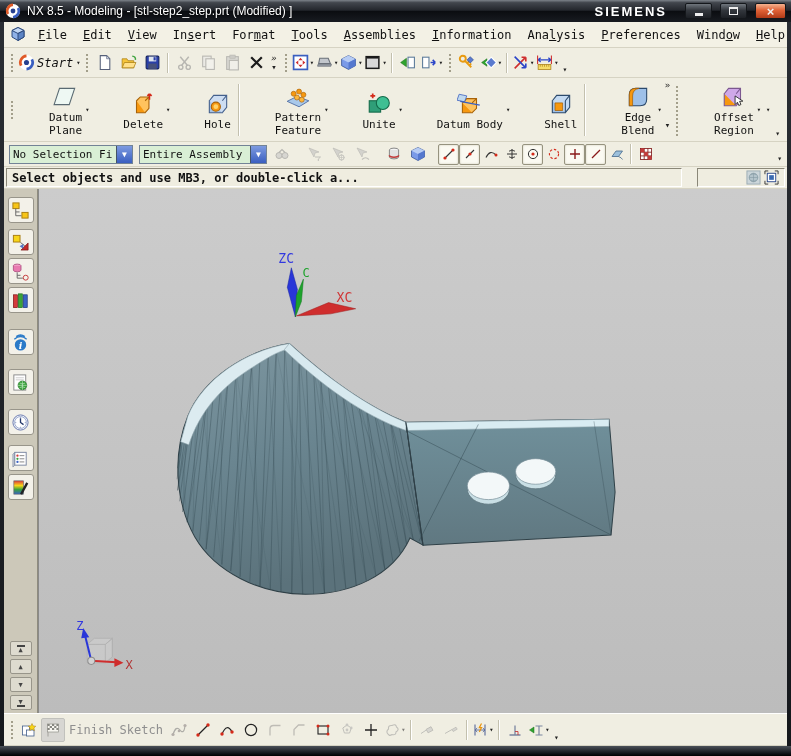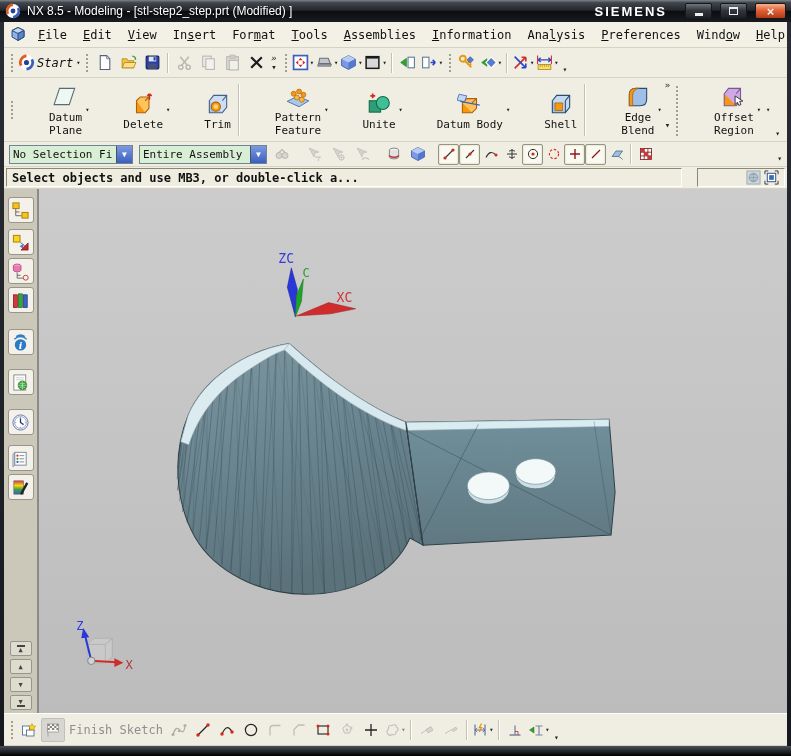--- a/index.html
+++ b/index.html
@@ -333,21 +333,21 @@
           <div class="col">
             <span style="display: flex;">
               <svg viewBox="0 0 24 24" width="26" height="26">
                 <path d="M4,9 h12 v11 h-12 z" fill="#a8c4e6" stroke="#44608c"></path>
                 <path d="M4,9 l4,-5 h12 v11 l-4,5" fill="#cdddf2" stroke="#44608c"></path>
                 <path d="M16,9 l4,-5" stroke="#44608c"></path>
                 <circle cx="10" cy="14.5" r="4.2" fill="#f7980f" stroke="#a86208"></circle>
                 <circle cx="10" cy="14.5" r="2.2" fill="#ffd36a"></circle>
               </svg>
             </span>
-            <div class="fl">Trim</div>
+            <div class="fl">Hole</div>
           </div>
         </div>
         <div class="sep" style="height: 52px; align-self: center;"></div>
         <div class="feat">
           <div class="col">
             <span style="display: flex;">
               <svg viewBox="0 0 24 24" width="26" height="26">
                 <path d="M2,16 l9,-4.5 11,4 -9,5.5 z" fill="#a8c8ea" stroke="#4a68a0" stroke-width="0.8"></path>
                 <circle cx="8" cy="9" r="2.3" fill="#f7980f" stroke="#a86208" stroke-width="0.6"></circle>
                 <circle cx="13" cy="7" r="2.3" fill="#f7980f" stroke="#a86208" stroke-width="0.6"></circle>

